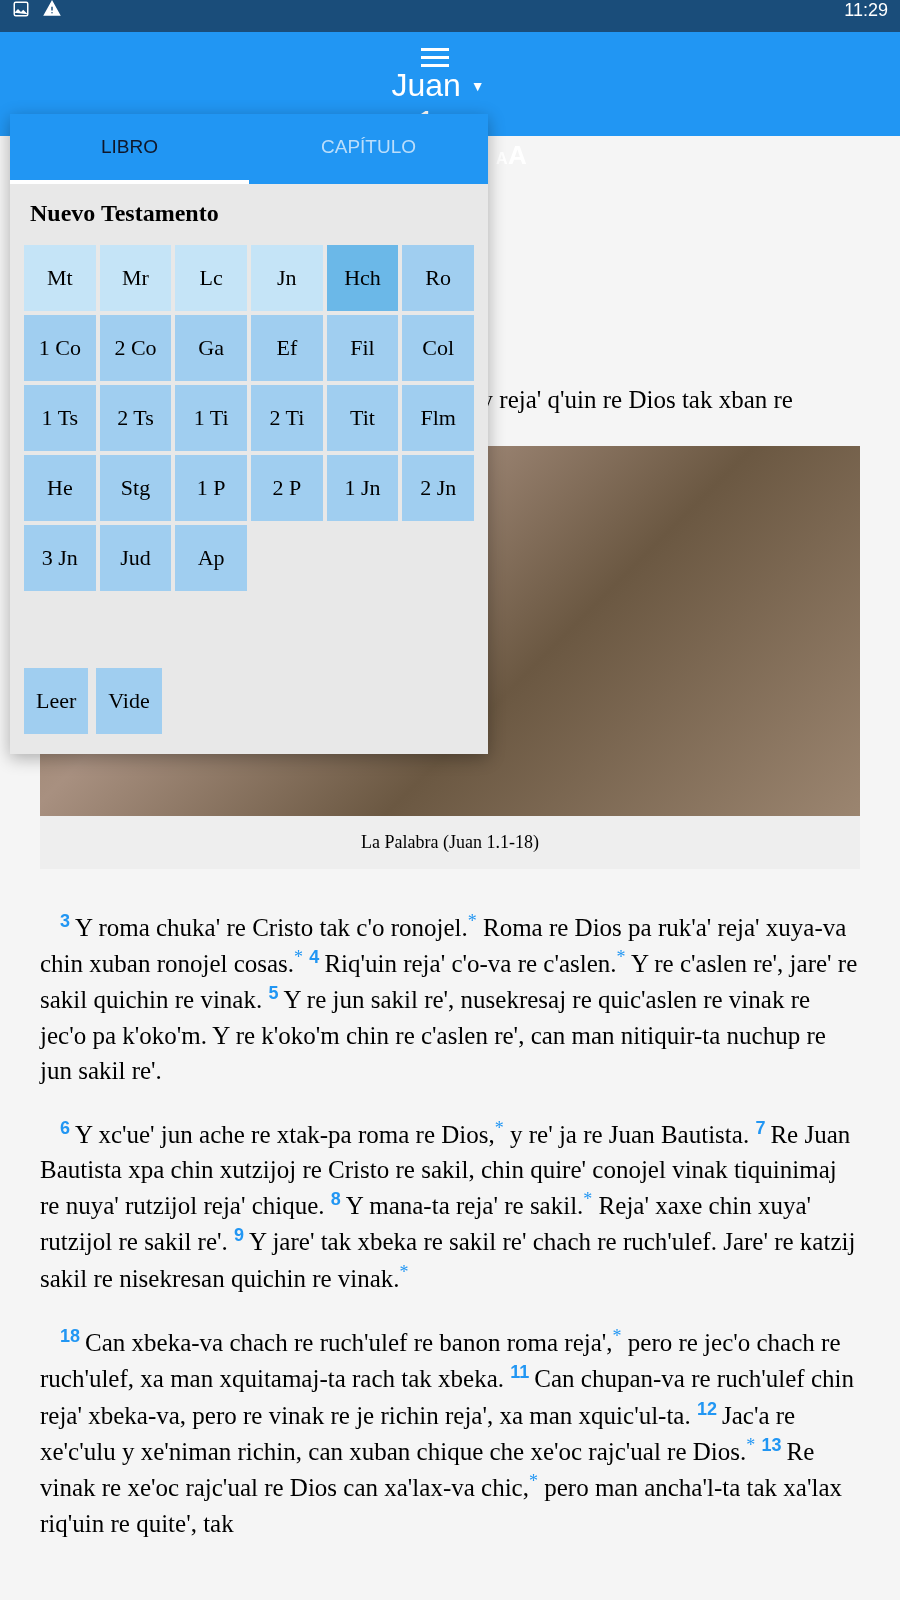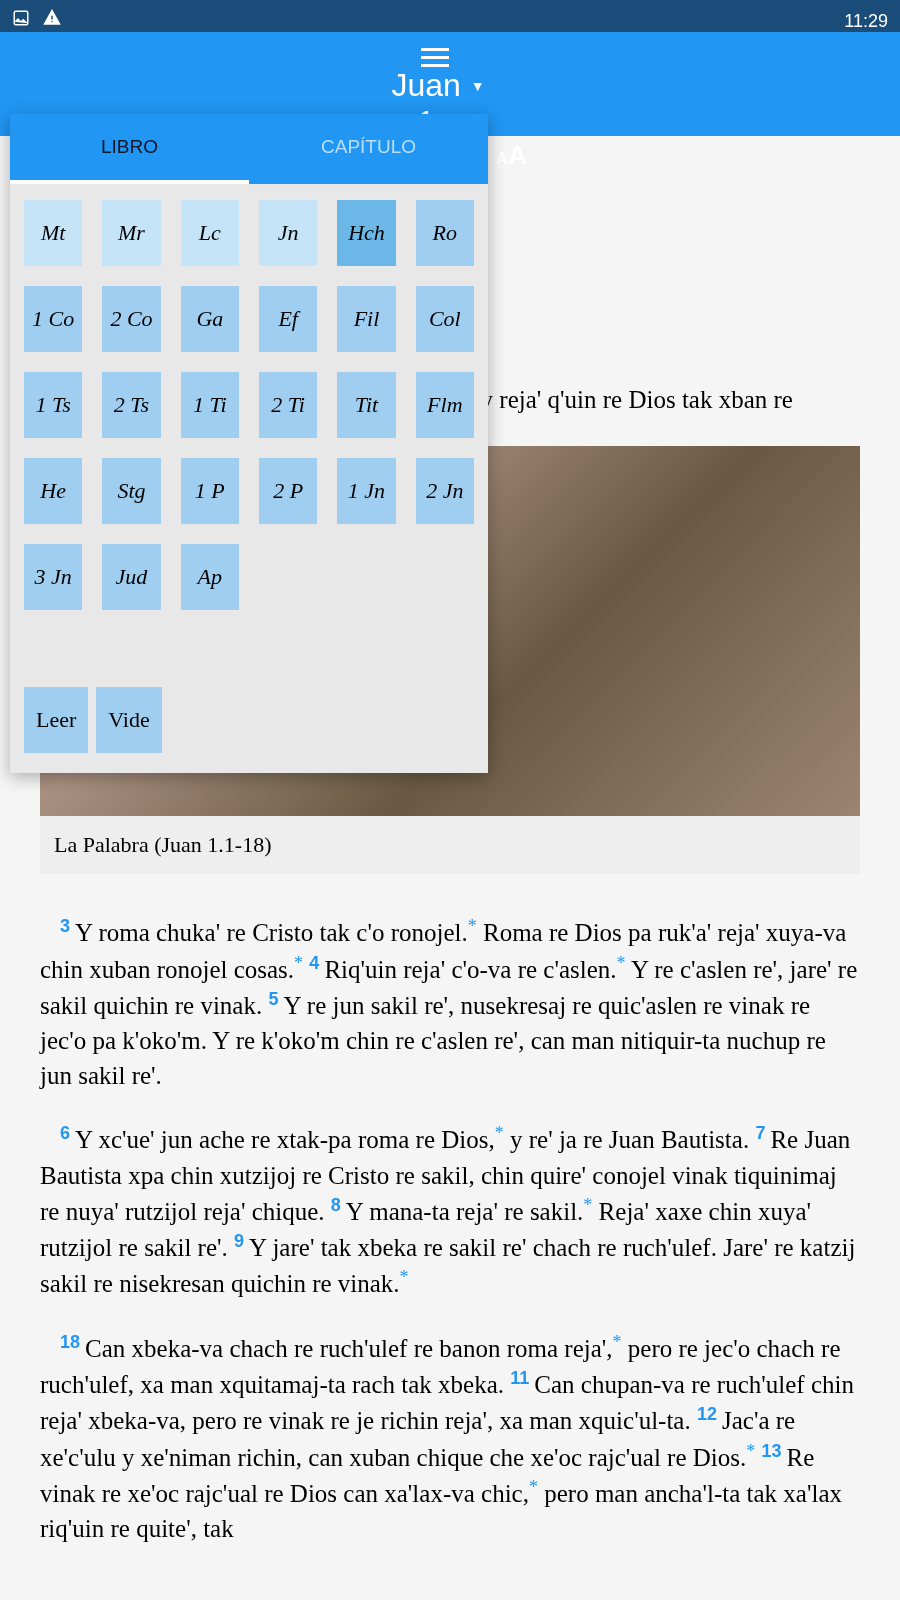--- a/index.html
+++ b/index.html
@@ -1,46 +1,46 @@
 <!DOCTYPE html>
 <html><head>
 <meta charset="utf-8">
 <style>
 * { margin: 0; padding: 0; box-sizing: border-box; }
 body { font-family: Georgia, 'Times New Roman', serif; background: #f5f5f5; width: 900px; height: 1600px; overflow: hidden; position: relative; }
 
-.status-bar { background: #1a4d7a; height: 32px; display: flex; justify-content: space-between; align-items: flex-end; padding: 0 12px; color: #fff; font-family: Arial, sans-serif; font-size: 18px; }
+.status-bar { background: #1a4d7a; height: 32px; display: flex; justify-content: space-between; align-items: flex-start; padding: 0 12px; color: #fff; font-family: Arial, sans-serif; font-size: 18px; }
 .status-left { display: flex; gap: 12px; }
 .status-icon { display: inline-block; }
 
 .app-bar { background: #2196f3; height: 104px; display: flex; align-items: center; padding: 16px 20px; color: #fff; flex-direction: column; }
 .hamburger { display: flex; flex-direction: column; gap: 5px; margin-right: 30px; cursor: pointer; }
 .hamburger span { width: 28px; height: 3px; background: #fff; }
 .book-dropdown, .chapter-dropdown { display: flex; align-items: center; font-size: 32px; font-weight: 500; font-family: Arial, sans-serif; cursor: pointer; margin-right: 24px; }
 .dropdown-caret { margin-left: 10px; font-size: 14px; }
 .app-bar-spacer { flex: 1; }
 .app-bar-icons { display: flex; gap: 36px; align-items: center; }
 .app-bar-icon { cursor: pointer; }
 
 .content { padding: 40px 40px 20px 40px; font-size: 25px; line-height: 1.4; color: #000; }
 .content-title { color: #1a4d7a; font-size: 40px; font-weight: bold; margin-bottom: 40px; line-height: 1.2; }
 .section-heading { color: #1a4d7a; font-size: 28px; font-weight: bold; margin-bottom: 30px; }
 .verse-num { color: #2196f3; font-size: 18px; vertical-align: super; font-weight: bold; font-family: Arial, sans-serif; }
 .footnote-mark { color: #2196f3; font-size: 18px; vertical-align: super; }
 .image-placeholder { width: 100%; height: 370px; background: linear-gradient(135deg, #8b7355 0%, #a89080 30%, #6b5842 60%, #9b8570 100%); margin: 20px 0 0 0; }
-.image-caption { text-align: left; padding: 14px; background: #eee; font-size: 22px; margin-bottom: 40px; }
+.image-caption { text-align: center; padding: 14px; background: #eee; font-size: 18px; margin-bottom: 40px; }
 .para { margin-bottom: 28px; text-indent: 20px; }
 
 .popup { position: absolute; top: 114px; left: 10px; width: 478px; background: #e8e8e8; box-shadow: 0 4px 16px rgba(0,0,0,0.3); z-index: 100; }
 .popup-tabs { display: flex; background: #2196f3; }
 .popup-tab { flex: 1; text-align: center; padding: 22px 0; color: #bbdefb; font-family: Arial, sans-serif; font-size: 19px; font-weight: 500; cursor: pointer; border-bottom: 4px solid transparent; }
 .popup-tab.active { color: #0f172a; border-bottom-color: #fff; }
 .popup-body { padding: 16px 14px 20px 14px; }
 .popup-heading { font-size: 24px; font-weight: bold; margin-bottom: 18px; font-family: Georgia, serif; padding-left: 6px; }
-.book-grid { display: grid; grid-template-columns: repeat(6, 1fr); gap: 20px; font-style: italic; }
+.book-grid { display: grid; grid-template-columns: repeat(6, 1fr); gap: 4px; }
 .book-cell { background: #a0cef0; padding: 20px 0; text-align: center; font-size: 22px; cursor: pointer; font-family: Georgia, serif; }
 .book-cell.light { background: #c5e4f7; }
 .book-cell.selected { background: #6bb8e8; }
 .popup-actions { display: flex; gap: 8px; margin-top: 50px; }
 .action-btn { background: #a0cef0; padding: 20px 12px; font-size: 22px; cursor: pointer; font-family: Georgia, serif; margin-top: 27px; }
 </style>
 </head>
 <body>
 
 <div class="status-bar">
@@ -129,20 +129,21 @@
     <span class="verse-num"> 13 </span><span>Re vinak re xe'oc rajc'ual re Dios can xa'lax-va chic,</span><span class="footnote-mark">*</span><span> pero man ancha'l-ta tak xa'lax riq'uin re quite', tak</span>
   </div>
 </div>
 
 <div class="popup">
   <div class="popup-tabs">
     <div class="popup-tab active">LIBRO</div>
     <div class="popup-tab">CAPÍTULO</div>
   </div>
   <div class="popup-body">
+    <div class="popup-heading">Nuevo Testamento</div>
     <div class="book-grid" id="book-grid">
         <div class="book-cell light">Mt</div>
         <div class="book-cell light">Mr</div>
         <div class="book-cell light">Lc</div>
         <div class="book-cell light">Jn</div>
         <div class="book-cell selected">Hch</div>
         <div class="book-cell">Ro</div>
         <div class="book-cell">1 Co</div>
         <div class="book-cell">2 Co</div>
         <div class="book-cell">Ga</div>

